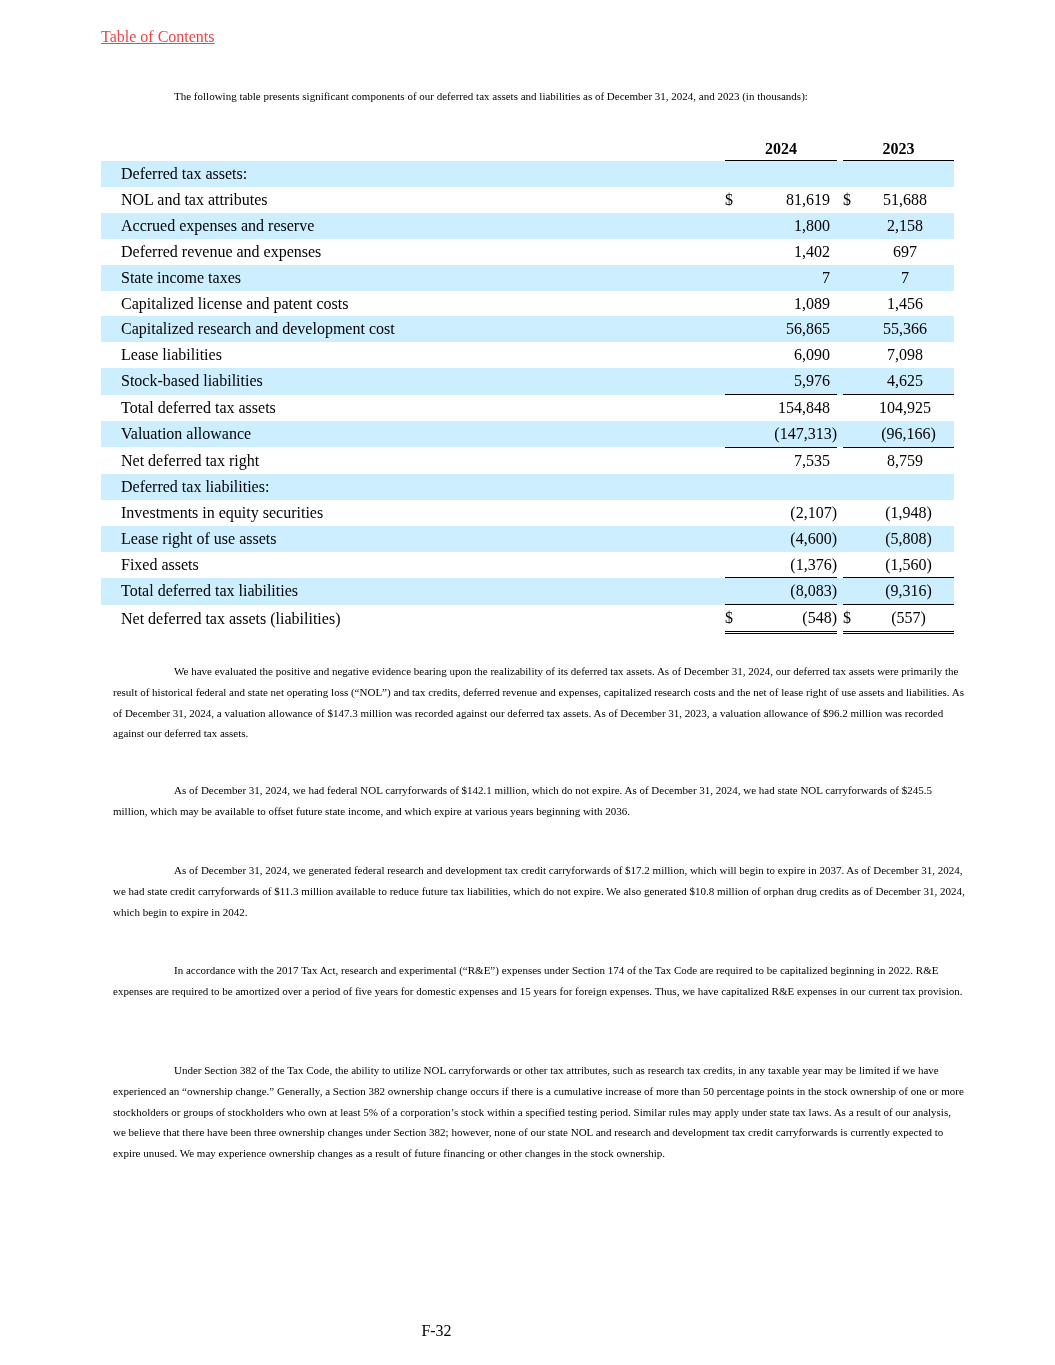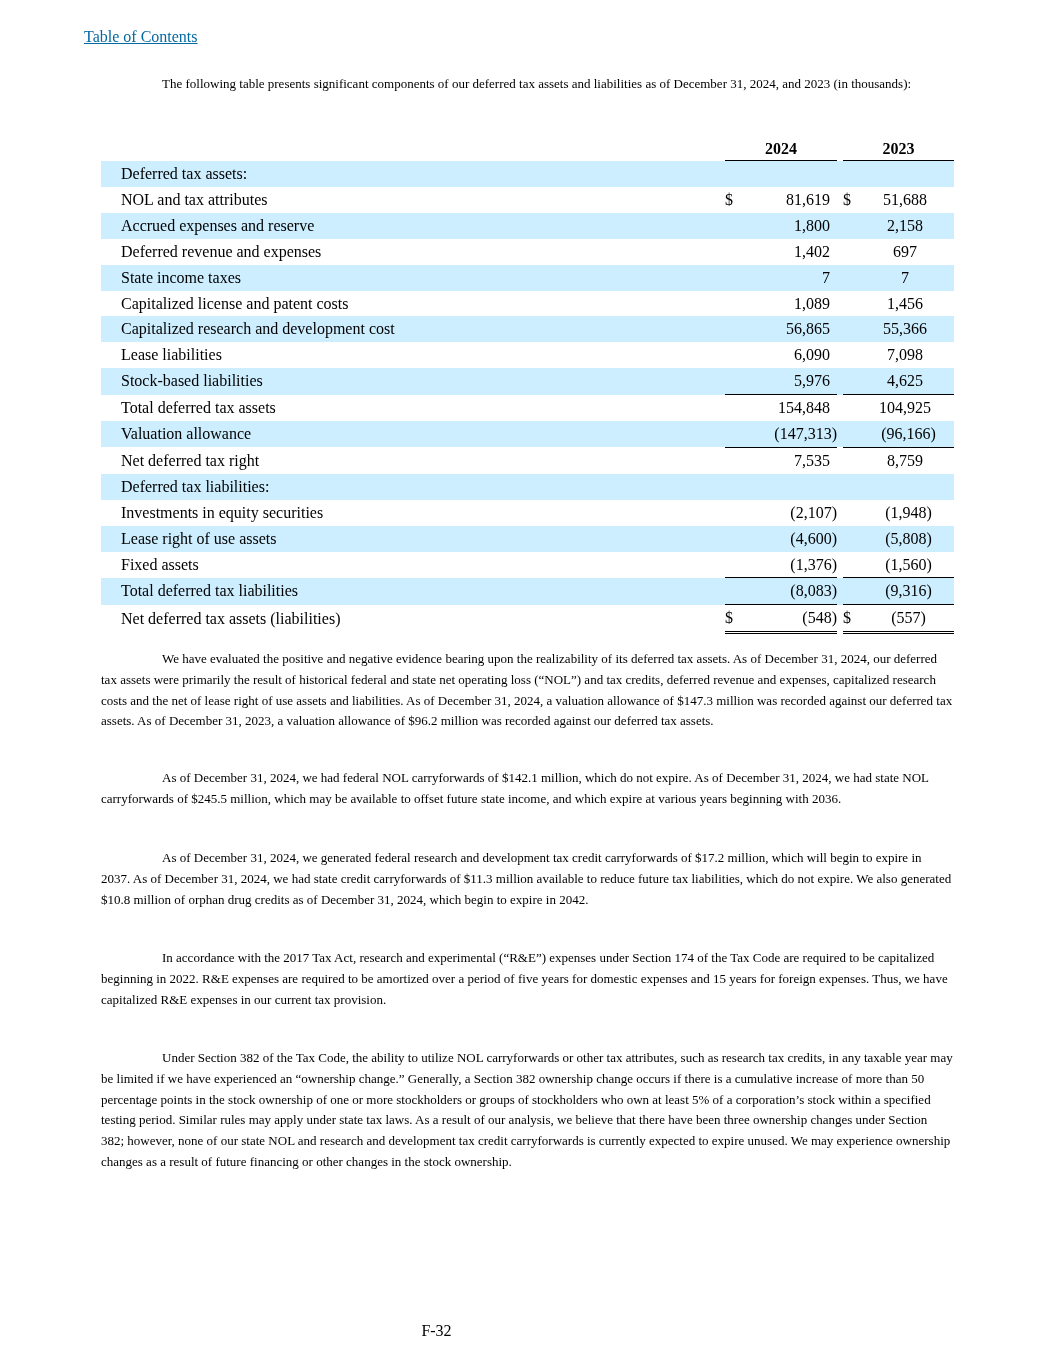--- a/index.html
+++ b/index.html
@@ -2,27 +2,27 @@
 <html><head>
 <meta charset="utf-8">
 <style>
   html, body { margin: 0; padding: 0; background: #ffffff; }
   body {
     width: 1055px; height: 1365px; position: relative; overflow: hidden;
     font-family: "Liberation Serif", "DejaVu Serif", serif;
     color: #000; font-size: 16px;
   }
   .toc-link {
-    position: absolute; left: 84px; top: 27px;
-    color: #0369a1; text-decoration: underline; font-size: 16px; line-height: 20px;
+    position: absolute; left: 101px; top: 27px;
+    color: #ef4444; text-decoration: underline; font-size: 16px; line-height: 20px;
     cursor: pointer;
   }
   .para {
     position: absolute; left: 101px; width: 852px;
-    font-size: 13px; line-height: 20.8px; margin: 0;
+    font-size: 11px; line-height: 20.8px; margin: 12px;
     text-indent: 61px;
   }
   .table-wrap { position: absolute; left: 101px; top: 138px; width: 853px; }
   table { border-collapse: collapse; width: 853px; table-layout: fixed; font-size: 16px; }
   td { padding: 0; height: 25.9px; line-height: 25.9px; white-space: nowrap; }
   tr.hl td.bg { background: #cceeff; }
   .c-label { width: 620px; padding-left: 20px; }
   .c-cur { width: 20px; text-align: left; }
   .c-val { width: 92px; text-align: right; }
   .c-cur2 { width: 20px; text-align: left; }

